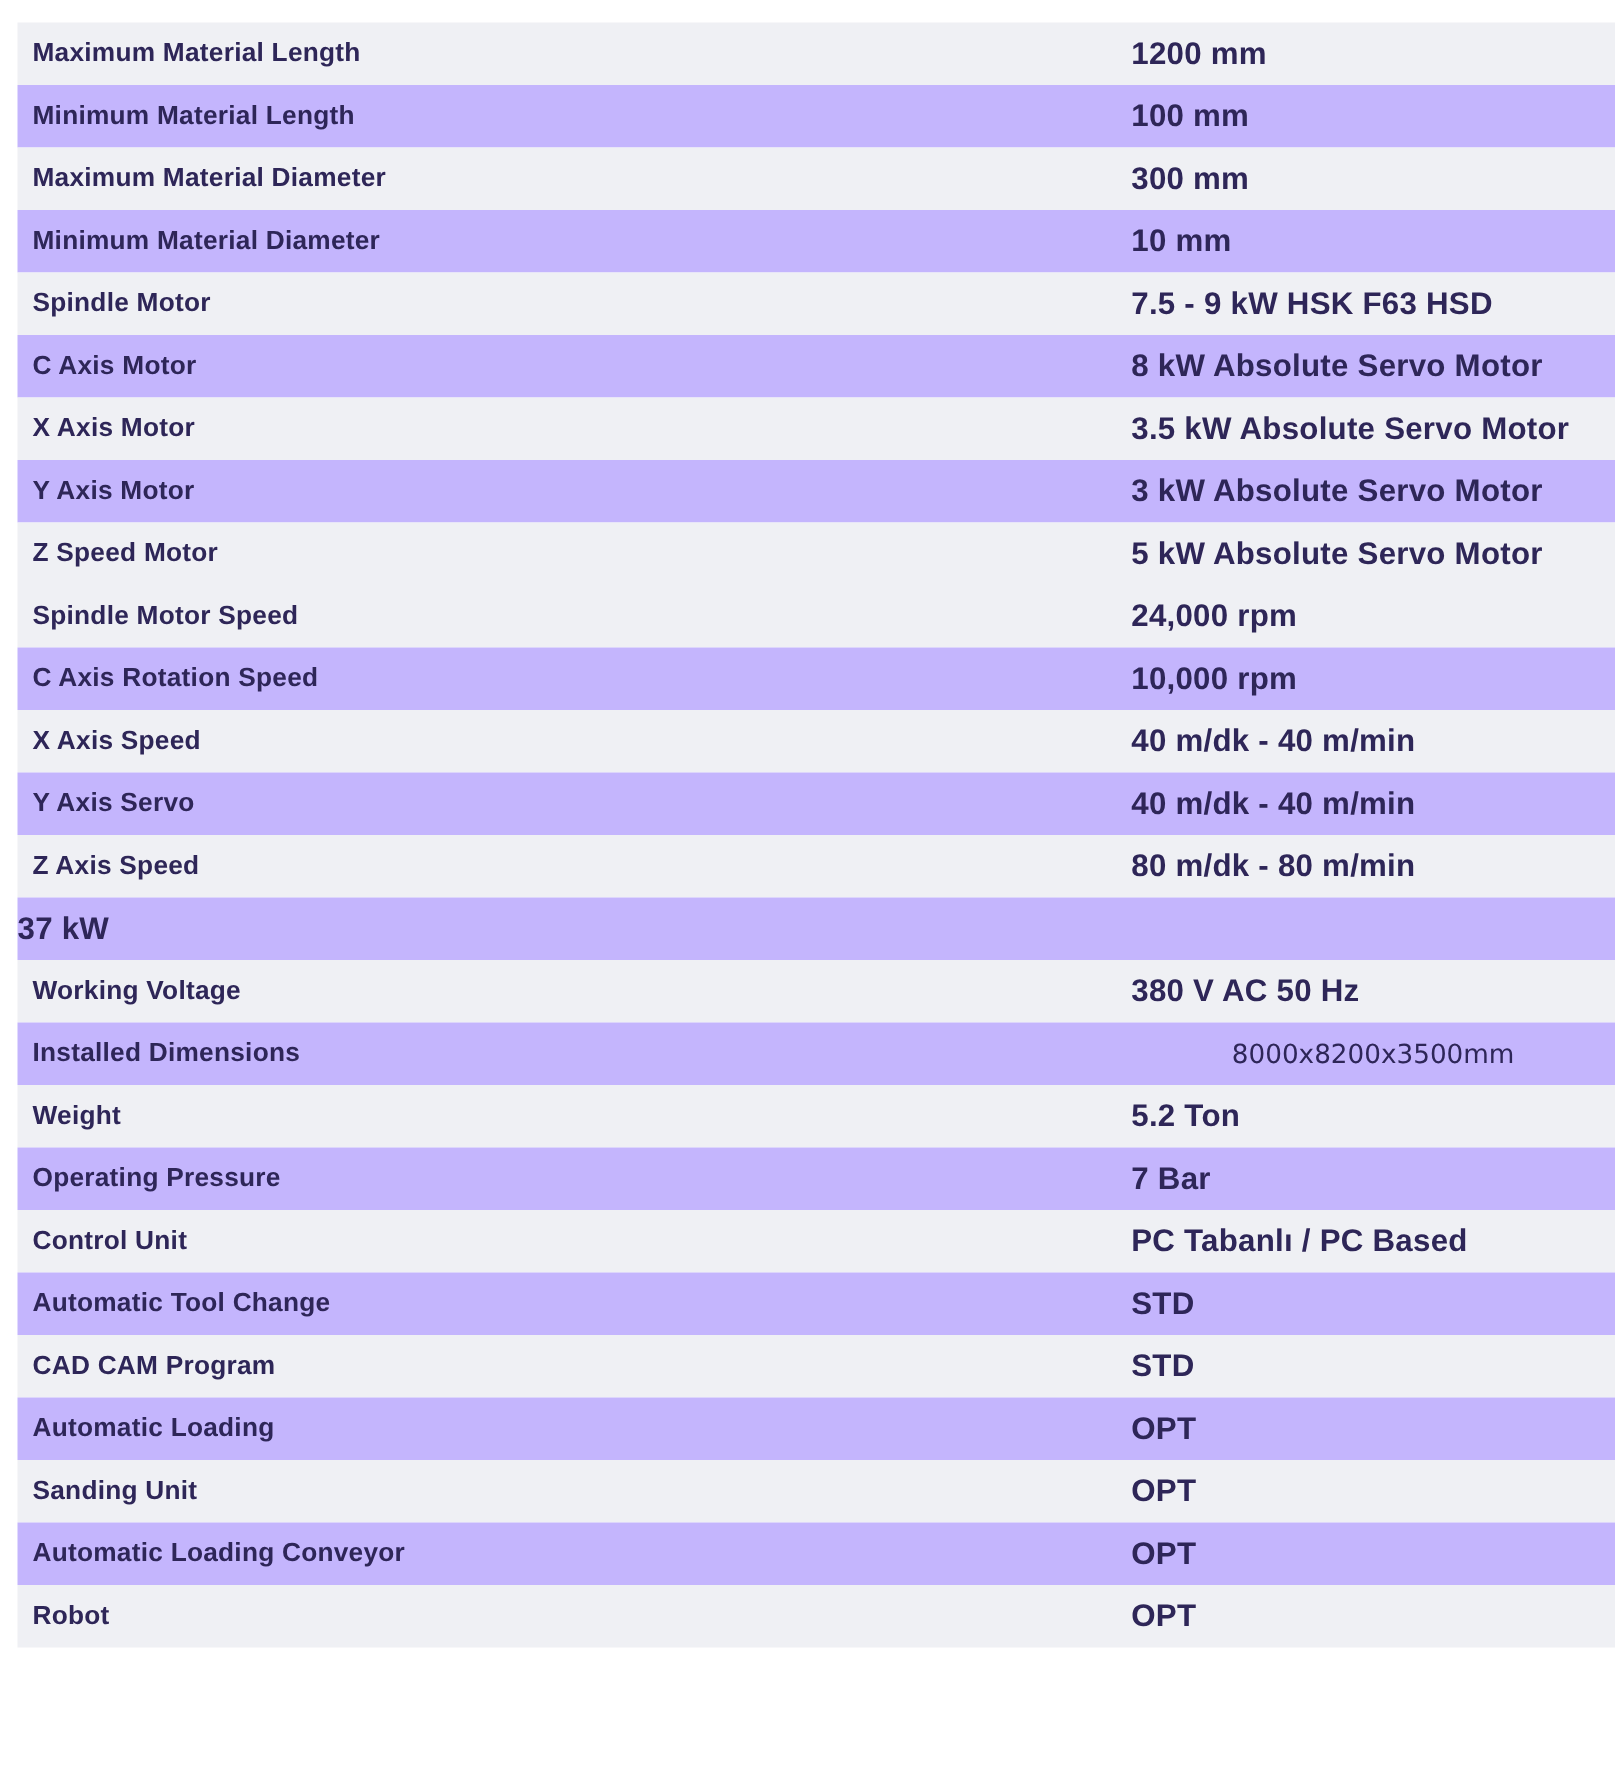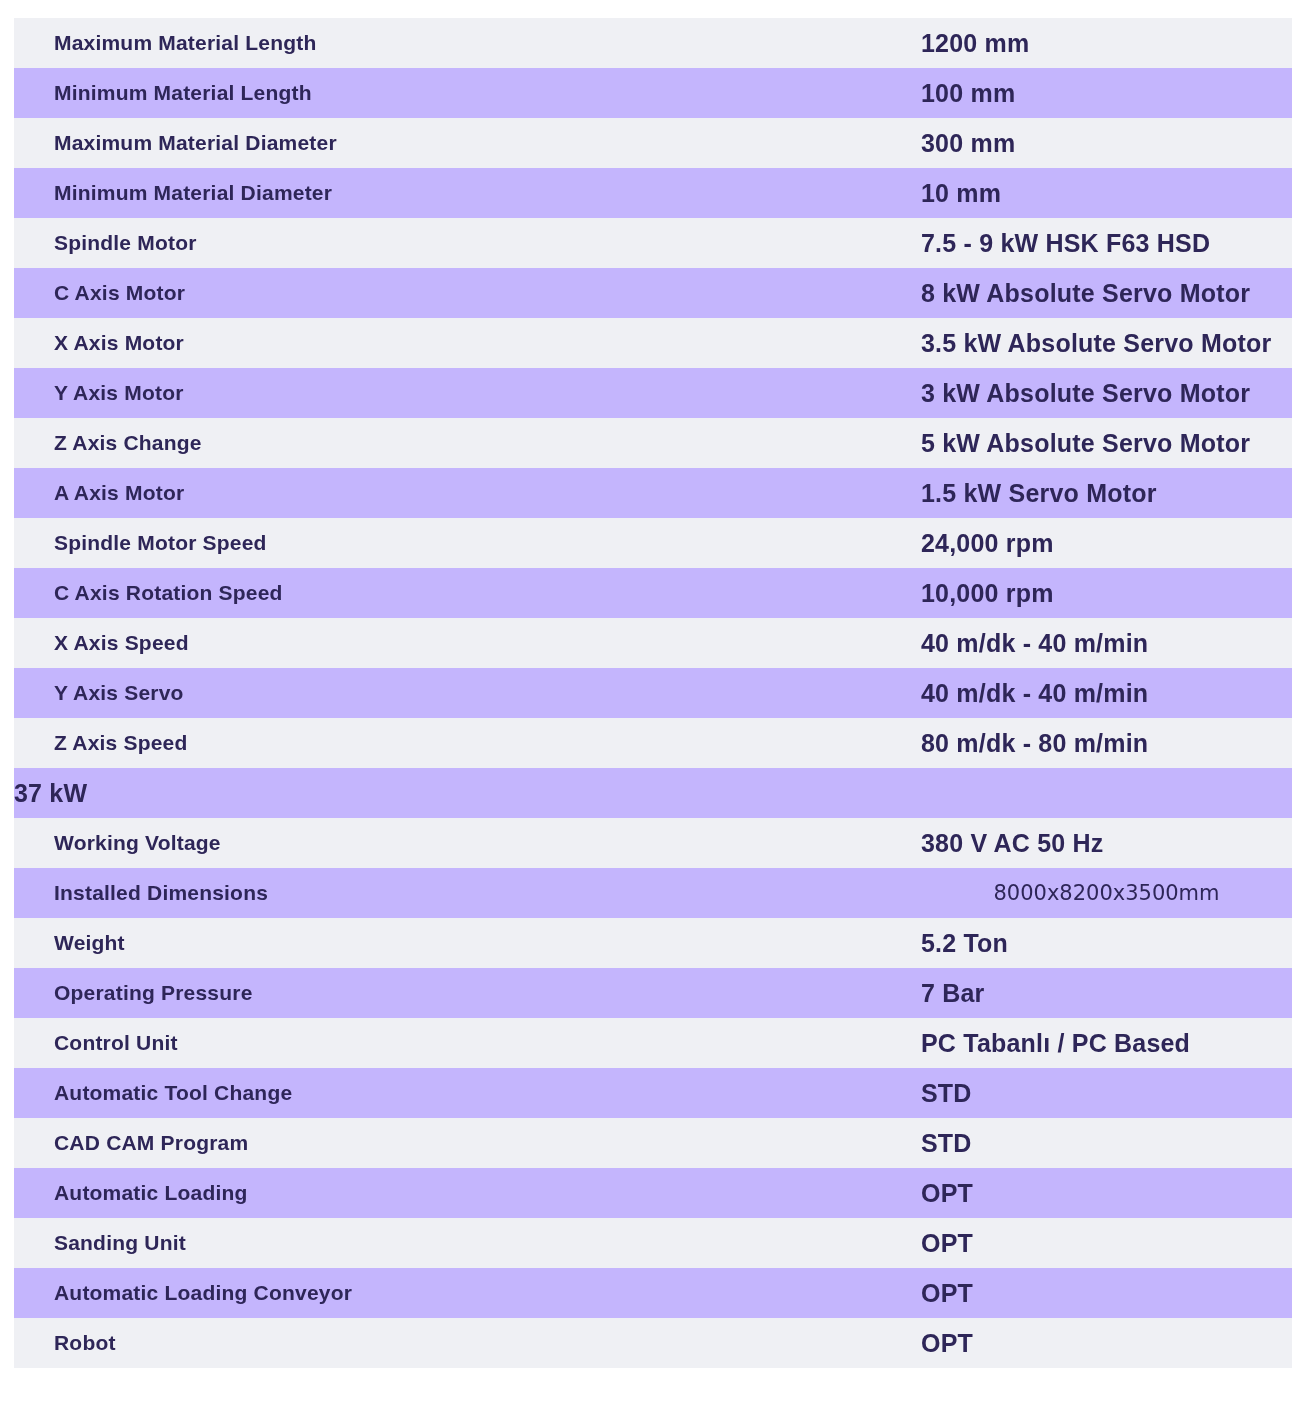--- a/index.html
+++ b/index.html
@@ -19,27 +19,26 @@
   .spec-row {
     display: flex;
     align-items: center;
     height: 50px;
     width: 100%;
   }
   .spec-row.odd  { background: #eff0f4; }
   .spec-row.even { background: #c4b5fd; }
   .spec-row .label {
     flex: 0 0 891px;
-    padding-left: 24px;
+    padding-left: 12px;
     font-size: 21px;
     font-weight: bold;
     color: #2e2658;
     letter-spacing: 0.2px;
     white-space: nowrap;
-    margin-left: 16px;
   }
   .spec-row .value {
     flex: 1 1 auto;
     font-size: 25px;
     font-weight: bold;
     color: #2e2658;
     letter-spacing: 0.2px;
     white-space: nowrap;
   }
   .spec-row .value.alt {
@@ -80,26 +79,22 @@
   </div>
     <div class="spec-row odd">
     <span class="label">X Axis Motor</span>
     <span class="value">3.5 kW Absolute Servo Motor</span>
   </div>
     <div class="spec-row even">
     <span class="label">Y Axis Motor</span>
     <span class="value">3 kW Absolute Servo Motor</span>
   </div>
     <div class="spec-row odd">
-    <span class="label">Z Axis Change</span>
+    <span class="label">Z Speed Motor</span>
     <span class="value">5 kW Absolute Servo Motor</span>
-  </div>
-    <div class="spec-row even">
-    <span class="label">A Axis Motor</span>
-    <span class="value">1.5 kW Servo Motor</span>
   </div>
     <div class="spec-row odd">
     <span class="label">Spindle Motor Speed</span>
     <span class="value">24,000 rpm</span>
   </div>
     <div class="spec-row even">
     <span class="label">C Axis Rotation Speed</span>
     <span class="value">10,000 rpm</span>
   </div>
     <div class="spec-row odd">

